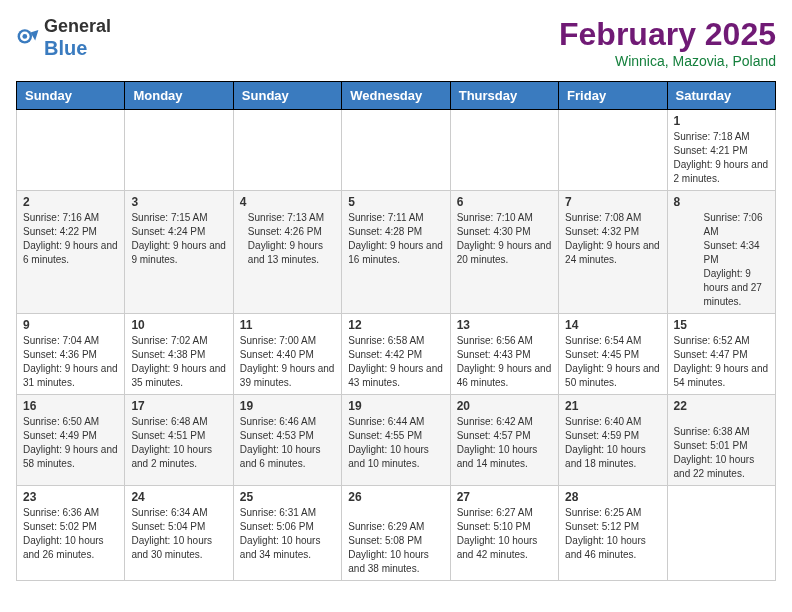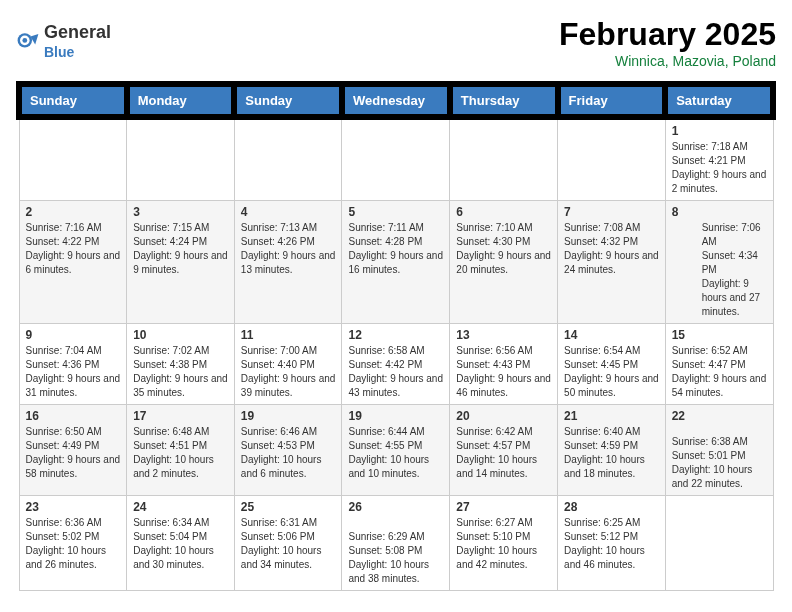--- a/index.html
+++ b/index.html
@@ -13,61 +13,60 @@
     .header-area {
       display: flex;
       justify-content: space-between;
       align-items: flex-start;
       margin-bottom: 12px;
     }
     .logo {
       display: flex;
       align-items: center;
       gap: 4px;
-      margin-top: 6px;
     }
     .logo-text-general {
       font-size: 18px;
       font-weight: bold;
       color: #333;
     }
     .logo-text-blue {
-      font-size: 14px;
+      font-size: 20px;
       font-weight: bold;
       color: #3a7bbf;
     }
     .logo-icon {
       width: 24px;
       height: 24px;
     }
     .title-area {
       text-align: right;
     }
     .month-title {
       font-size: 32px;
       font-weight: bold;
-      color: #000000;
+      color: #701a75;
     }
     .subtitle {
       font-size: 14px;
       color: #15803d;
     }
     .calendar {
       width: 100%;
       border-collapse: collapse;
       border: 1px solid #ccc;
     }
     .calendar th {
       background-color: #3a7bbf;
       color: #fff;
       font-size: 13px;
       font-weight: bold;
       padding: 6px 8px;
       text-align: left;
-      border: 6px solid #000000;
+      border: 1px solid #000000;
     }
     .calendar td {
       vertical-align: top;
       width: 108px;
       min-height: 80px;
       padding: 4px 6px;
       border: 1px solid #ccc;
       background: #fff;
       font-size: 10.5px;
       color: #333;
@@ -147,21 +146,21 @@
 Daylight: 9 hours and 6 minutes.</div>
         </td>
         <td>
           <span class="day-number">3</span>
           <div class="day-info" style="white-space: pre-line;">Sunrise: 7:15 AM
 Sunset: 4:24 PM
 Daylight: 9 hours and 9 minutes.</div>
         </td>
         <td>
           <span class="day-number">4</span>
-          <div class="day-info" style="white-space: pre-line;">Sunrise: 7:13 AM
+          <div class="day-info" style="white-space: pre-line; margin-left: 8px;">Sunrise: 7:13 AM
 Sunset: 4:26 PM
 Daylight: 9 hours and 13 minutes.</div>
         </td>
         <td>
           <span class="day-number">5</span>
           <div class="day-info" style="white-space: pre-line;">Sunrise: 7:11 AM
 Sunset: 4:28 PM
 Daylight: 9 hours and 16 minutes.</div>
         </td>
         <td>

